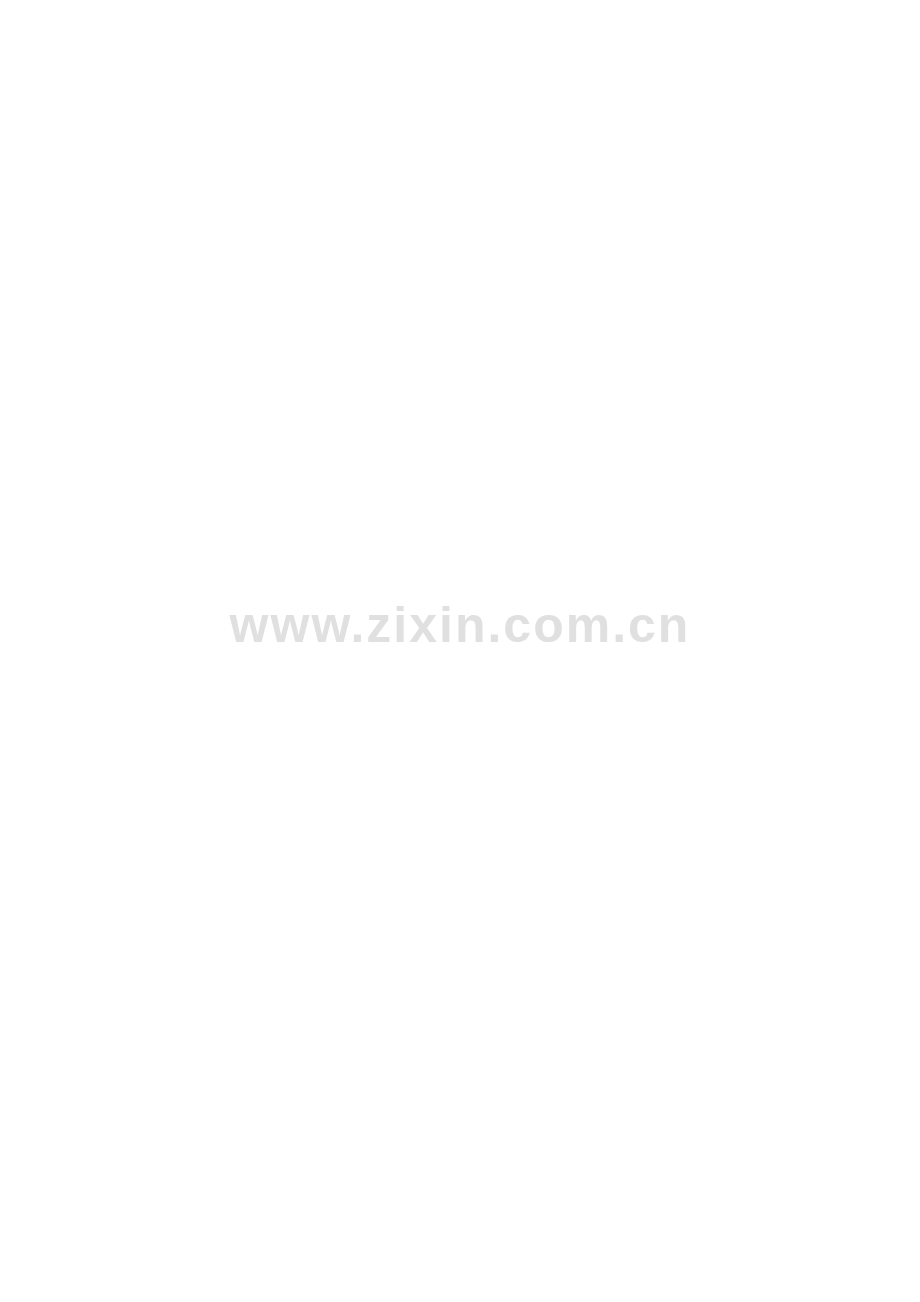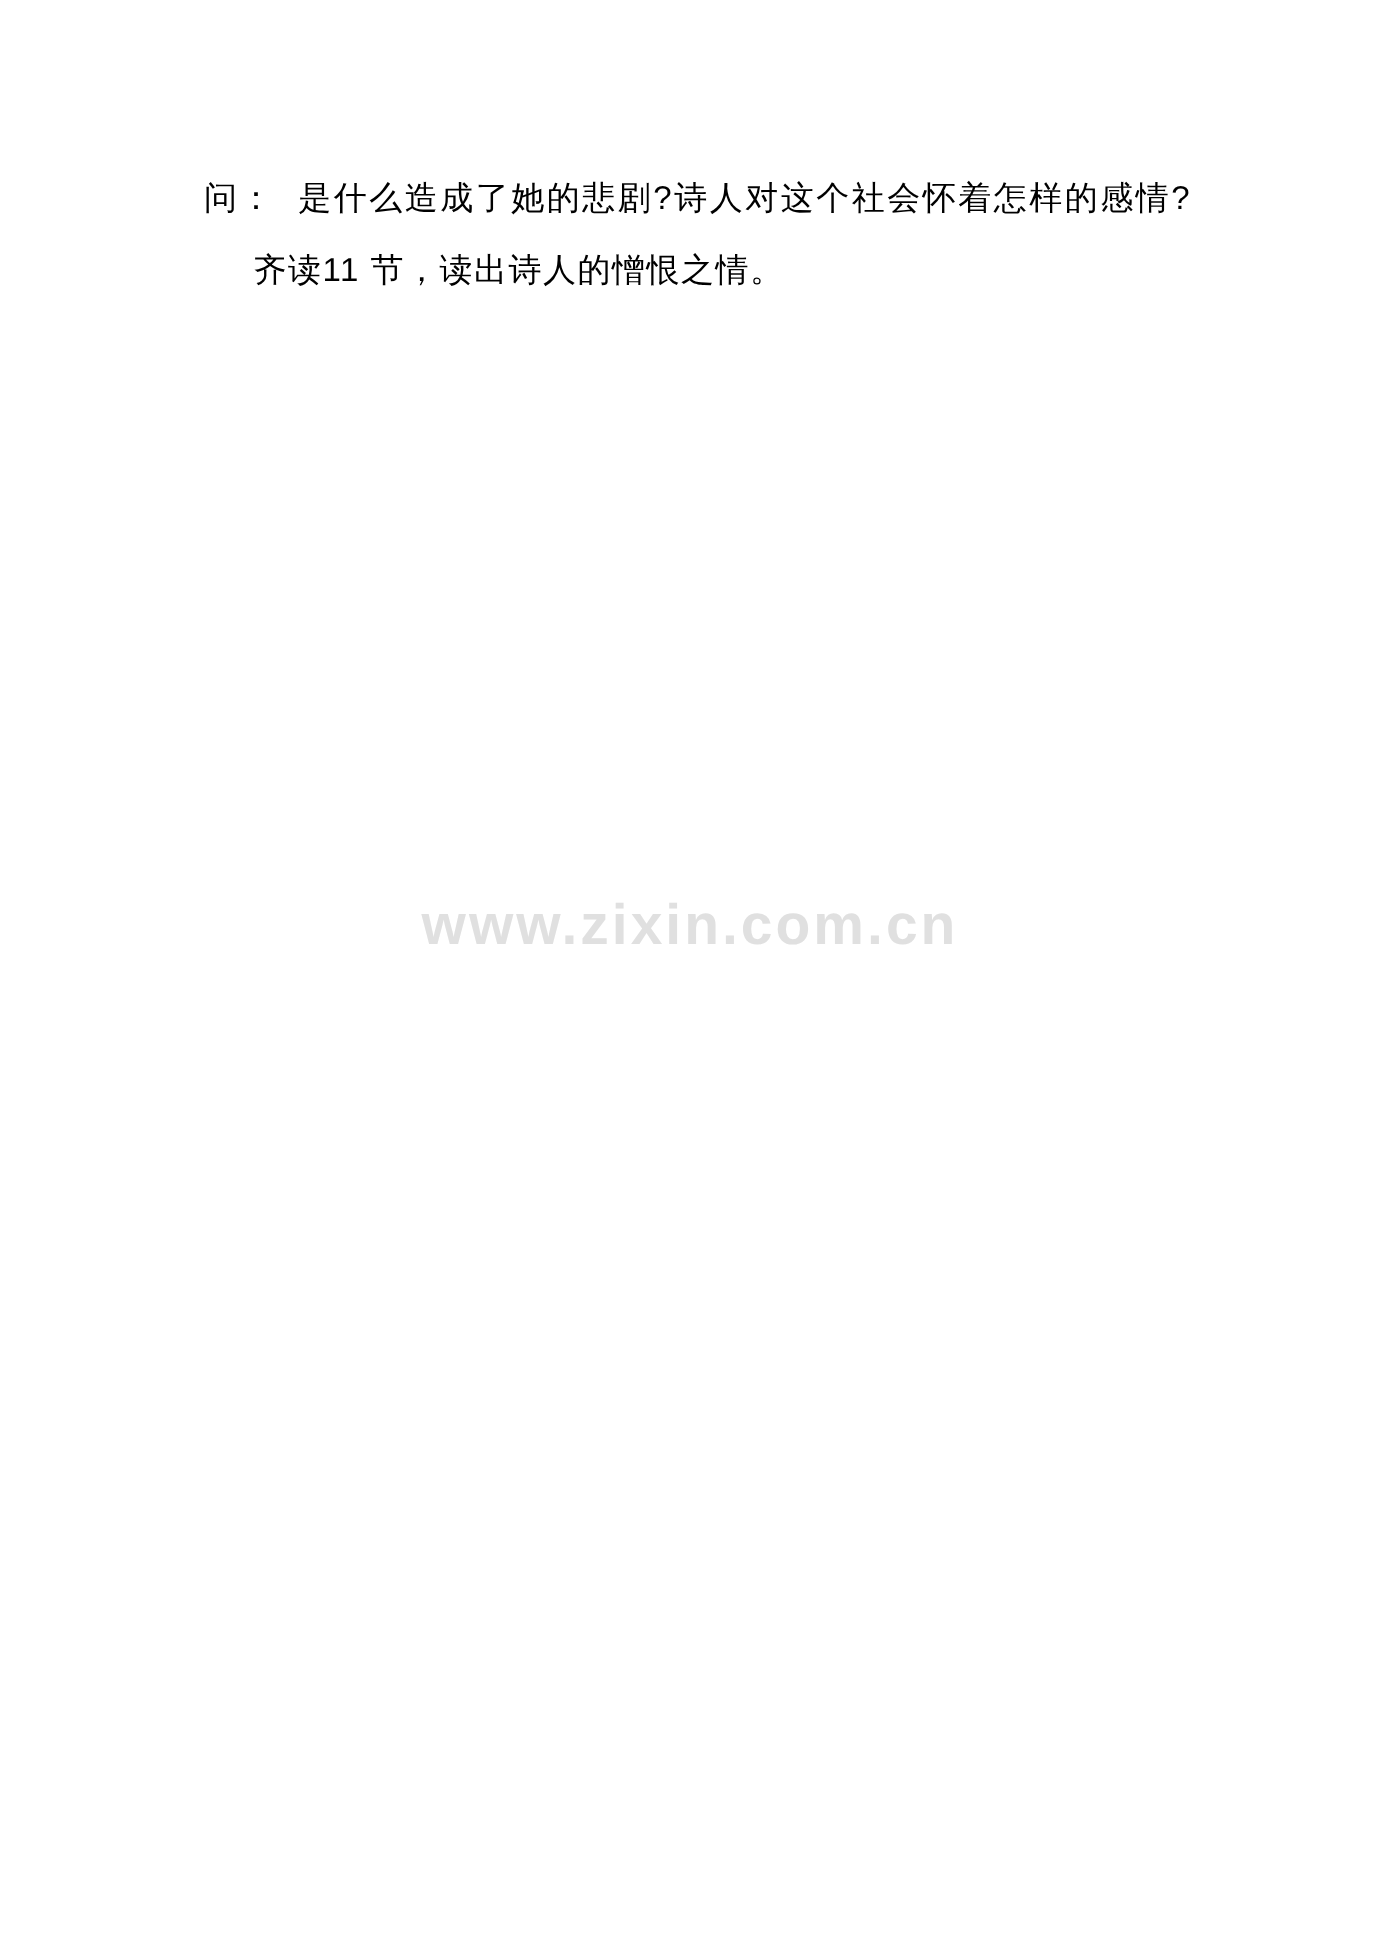--- a/index.html
+++ b/index.html
@@ -42,21 +42,21 @@
   
   .para.hang {
     padding-left: 33px;
     text-indent: -33px;
   }
   .watermark {
     position: absolute;
     left: 50%;
     top: 596px;
     transform: translateX(-50%);
-    font-size: 38px;
+    font-size: 50px;
     font-weight: bold;
     color: #c7c7c7;
     opacity: 0.55;
     letter-spacing: 2px;
     z-index: 0;
     white-space: nowrap;
     user-select: none;
     pointer-events: none;
   }
 </style>
@@ -64,18 +64,17 @@
 <body>
 
 <div class="page">
 
   <div class="watermark">www.zixin.com.cn</div>
 
   <div class="content">
 
 
 
-    <p class="para hang">问：  是什么造成了她的悲剧?诗人对这个社会怀着怎样的感情?齐读11 节，读出诗人的憎恨之情。</p>
 
 
 
   </div>
 </div>
 
 </body></html>

